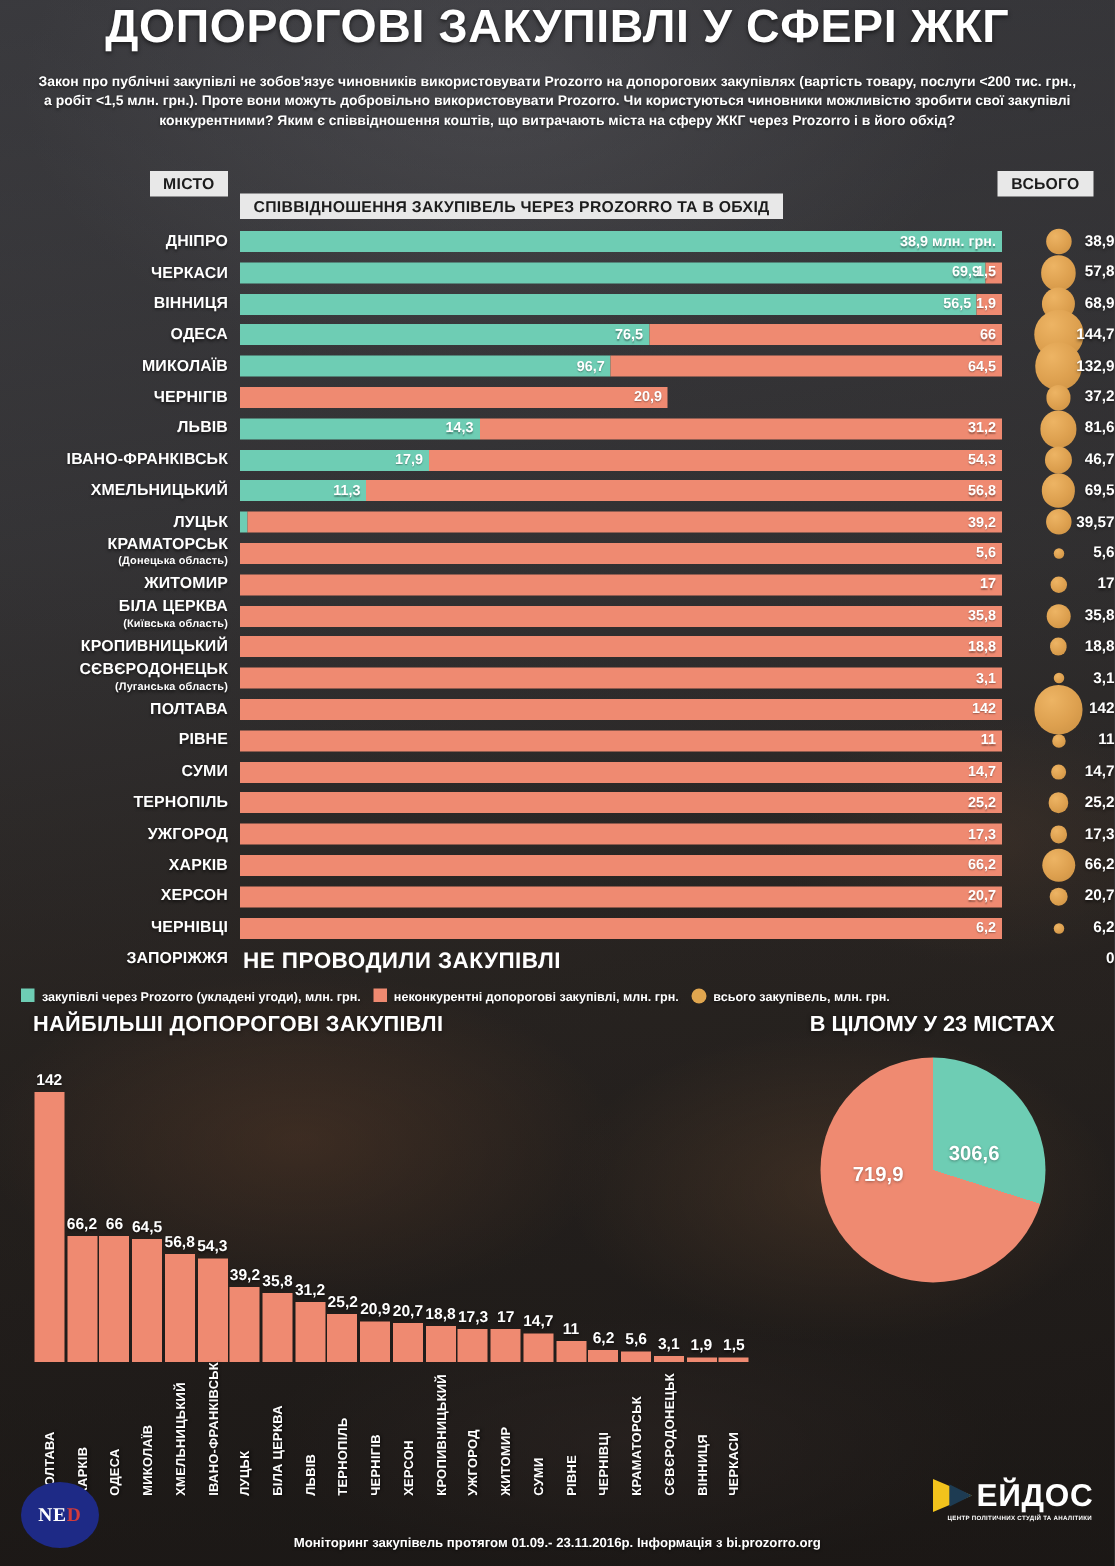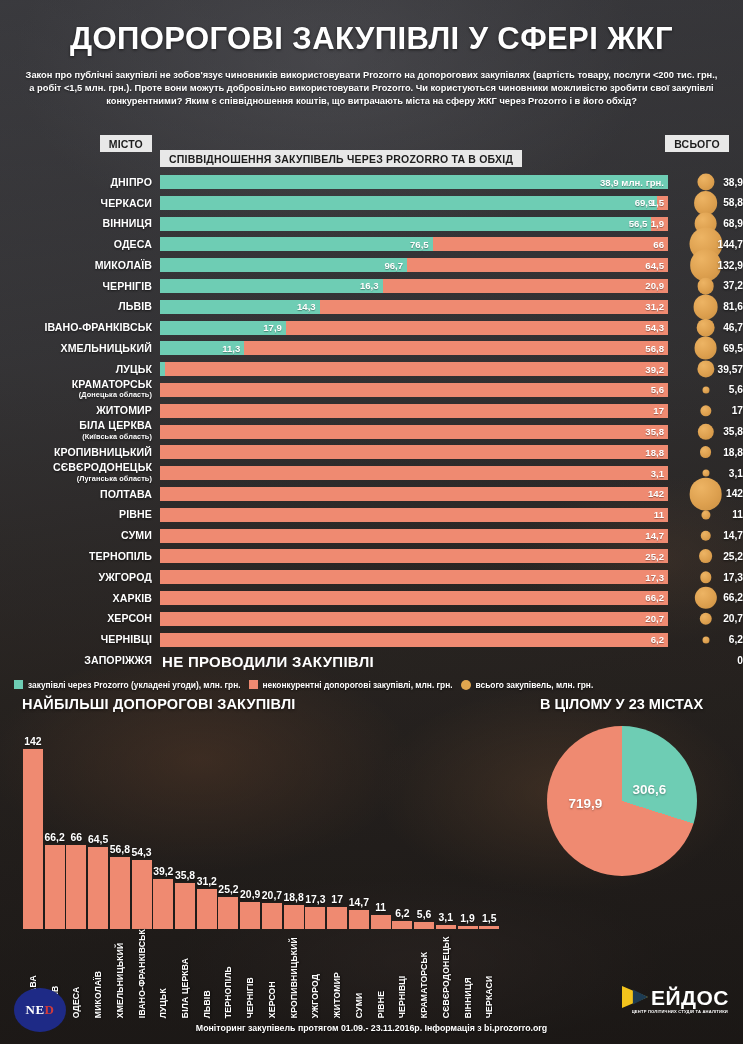--- a/index.html
+++ b/index.html
@@ -30,21 +30,20 @@
     z-index:1;
   }
   #wrap { position:relative; z-index:2; width:743px; height:1044px; }
 
   
   .title {
     text-align:center;
     font-size:31px;
     font-weight:bold;
     letter-spacing:0.4px;
-    padding-top:21px;
     text-shadow:0 1px 3px rgba(0,0,0,.6);
   }
   .intro {
     margin:12px 22px 0 22px;
     font-size:9.3px;
     line-height:13.2px;
     text-align:center;
     font-weight:bold;
     text-shadow:0 1px 2px rgba(0,0,0,.55);
   }
@@ -195,21 +194,21 @@
         <div class="bar-area">
           <div class="seg green" style="width: 497.328px;">
             <span>69,9</span>
           </div>
           <div class="seg red" style="width: 10.6723px;">
             <span>1,5</span>
           </div>
         </div>
         <div class="total">
           <div class="bubble" style="width: 23.7739px; height: 23.7739px;"></div>
-          <b>58,8</b>
+          <b>57,8</b>
         </div>
       </div>
       <div class="row">
         <div class="city">ВІННИЦЯ</div>
         <div class="bar-area">
           <div class="seg green" style="width: 491.473px;">
             <span>56,5</span>
           </div>
           <div class="seg red" style="width: 16.5274px;">
             <span>1,9</span>
@@ -246,23 +245,20 @@
           </div>
         </div>
         <div class="total">
           <div class="bubble" style="width: 31.6258px; height: 31.6258px;"></div>
           <b>132,9</b>
         </div>
       </div>
       <div class="row">
         <div class="city">ЧЕРНІГІВ</div>
         <div class="bar-area">
-          <div class="seg green" style="width: 222.591px;">
-            <span>16,3</span>
-          </div>
           <div class="seg red" style="width: 285.409px;">
             <span>20,9</span>
           </div>
         </div>
         <div class="total">
           <div class="bubble" style="width: 16.7321px; height: 16.7321px;"></div>
           <b>37,2</b>
         </div>
       </div>
       <div class="row">

